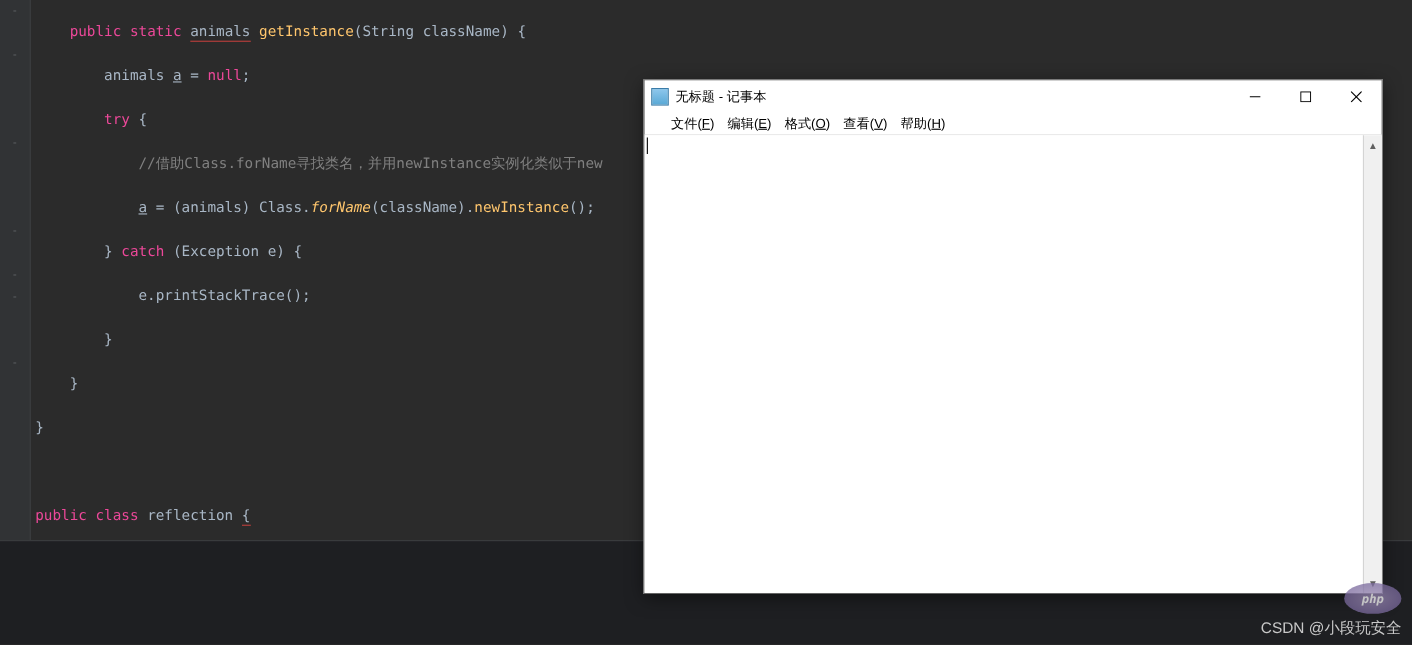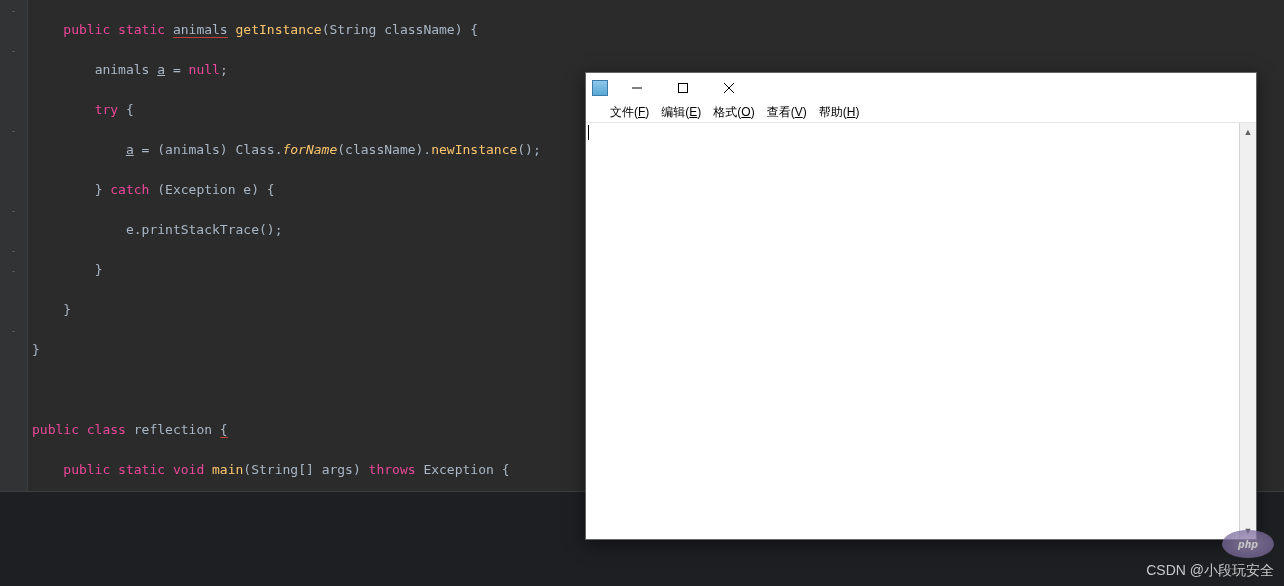--- a/index.html
+++ b/index.html
@@ -173,40 +173,42 @@
       <div class="gutter-mark">-</div>
       <div class="gutter-mark"></div>
     <div class="gutter-mark"></div>
       <div class="gutter-mark">-</div>
       <div class="gutter-mark"></div>
   </div>
   <div class="code">
 <div class="code-line">    <span class="kw">public</span> <span class="kw">static</span> <span class="ident err-under">animals</span> <span class="method">getInstance</span>(<span class="ident">String</span> <span class="ident">className</span>) <span>{</span></div>
 <div class="code-line">        <span class="ident">animals</span> <span class="var">a</span><span> = </span><span class="kw">null</span><span>;</span></div>
 <div class="code-line">        <span class="kw">try</span> <span>{</span></div>
+<div class="code-line">            <span class="comment">//借助Class.forName寻找类名，并用newInstance实例化类似于new</span></div>
 <div class="code-line">            <span class="var">a</span><span> = (animals) Class.</span><span class="static-method">forName</span><span>(className).</span><span class="method">newInstance</span><span>();</span></div>
 <div class="code-line">        <span>} </span><span class="kw">catch</span><span> (Exception e) {</span></div>
 <div class="code-line">            <span>e.printStackTrace();</span></div>
 <div class="code-line">        <span>}</span></div>
 <div class="code-line">    <span>}</span></div>
 <div class="code-line"><span>}</span></div>
 <div class="code-line"></div>
 <div class="code-line"><span class="kw">public</span> <span class="kw">class</span><span> reflection </span><span class="err-under">{</span></div>
 <div class="code-line">    <span class="kw">public</span> <span class="kw">static</span> <span class="kw">void</span><span class="method"> main</span><span>(String[] args) </span><span class="kw">throws</span><span> Exception </span><span>{</span></div>
 <div class="code-line">        <span class="highlighted-box"><span>Runtime.</span><span class="static-method">getRuntime</span><span>().exec(</span><span class="hint"> command: </span><span class="string">"notepad"</span><span>);</span></span></div>
 
 
   </div>
 </div>
 
 <div class="bottom-dark"></div>
 
 <div class="notepad">
   <div class="np-title">
     <div class="np-icon"></div>
+    <div class="np-title-text">无标题 - 记事本</div>
     <div class="np-ctrl">
       <div class="np-btn">
           <svg viewBox="0 0 10 10">
             <line x1="0" y1="5" x2="10" y2="5" stroke="currentColor" stroke-width="1"></line>
           </svg>
         </div>
       <div class="np-btn">
           <svg viewBox="0 0 10 10">
             <rect x="0.5" y="0.5" width="9" height="9" fill="none" stroke="currentColor" stroke-width="1"></rect>
           </svg>

